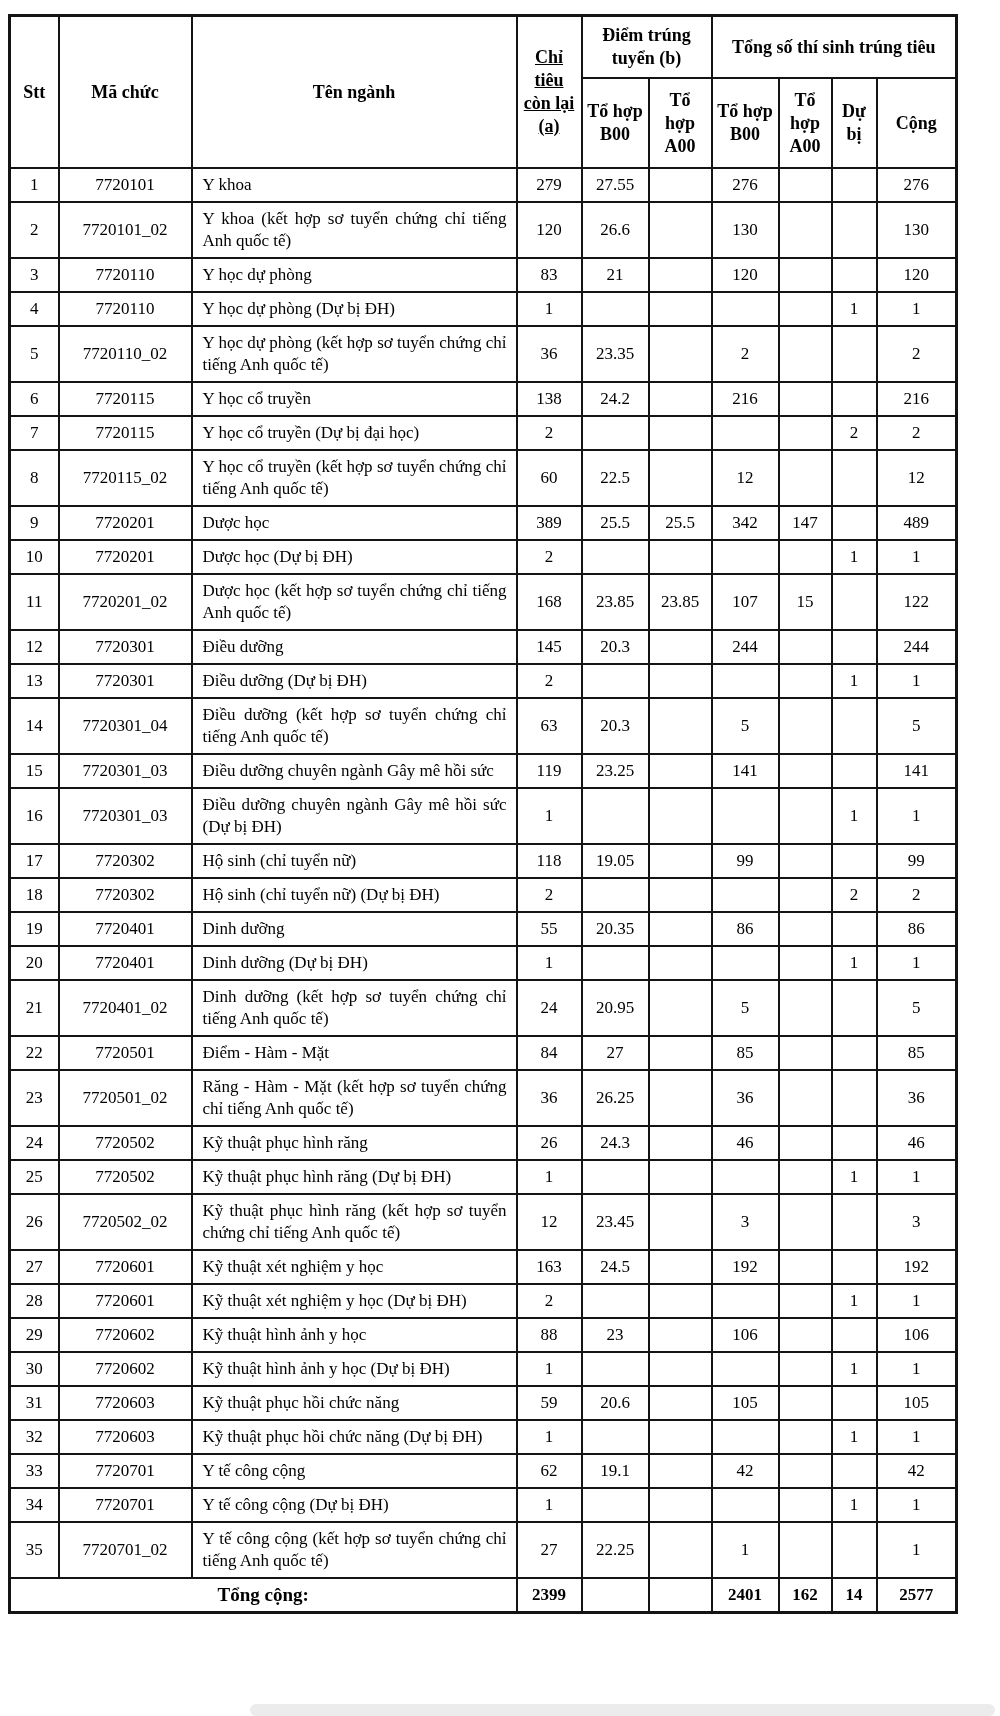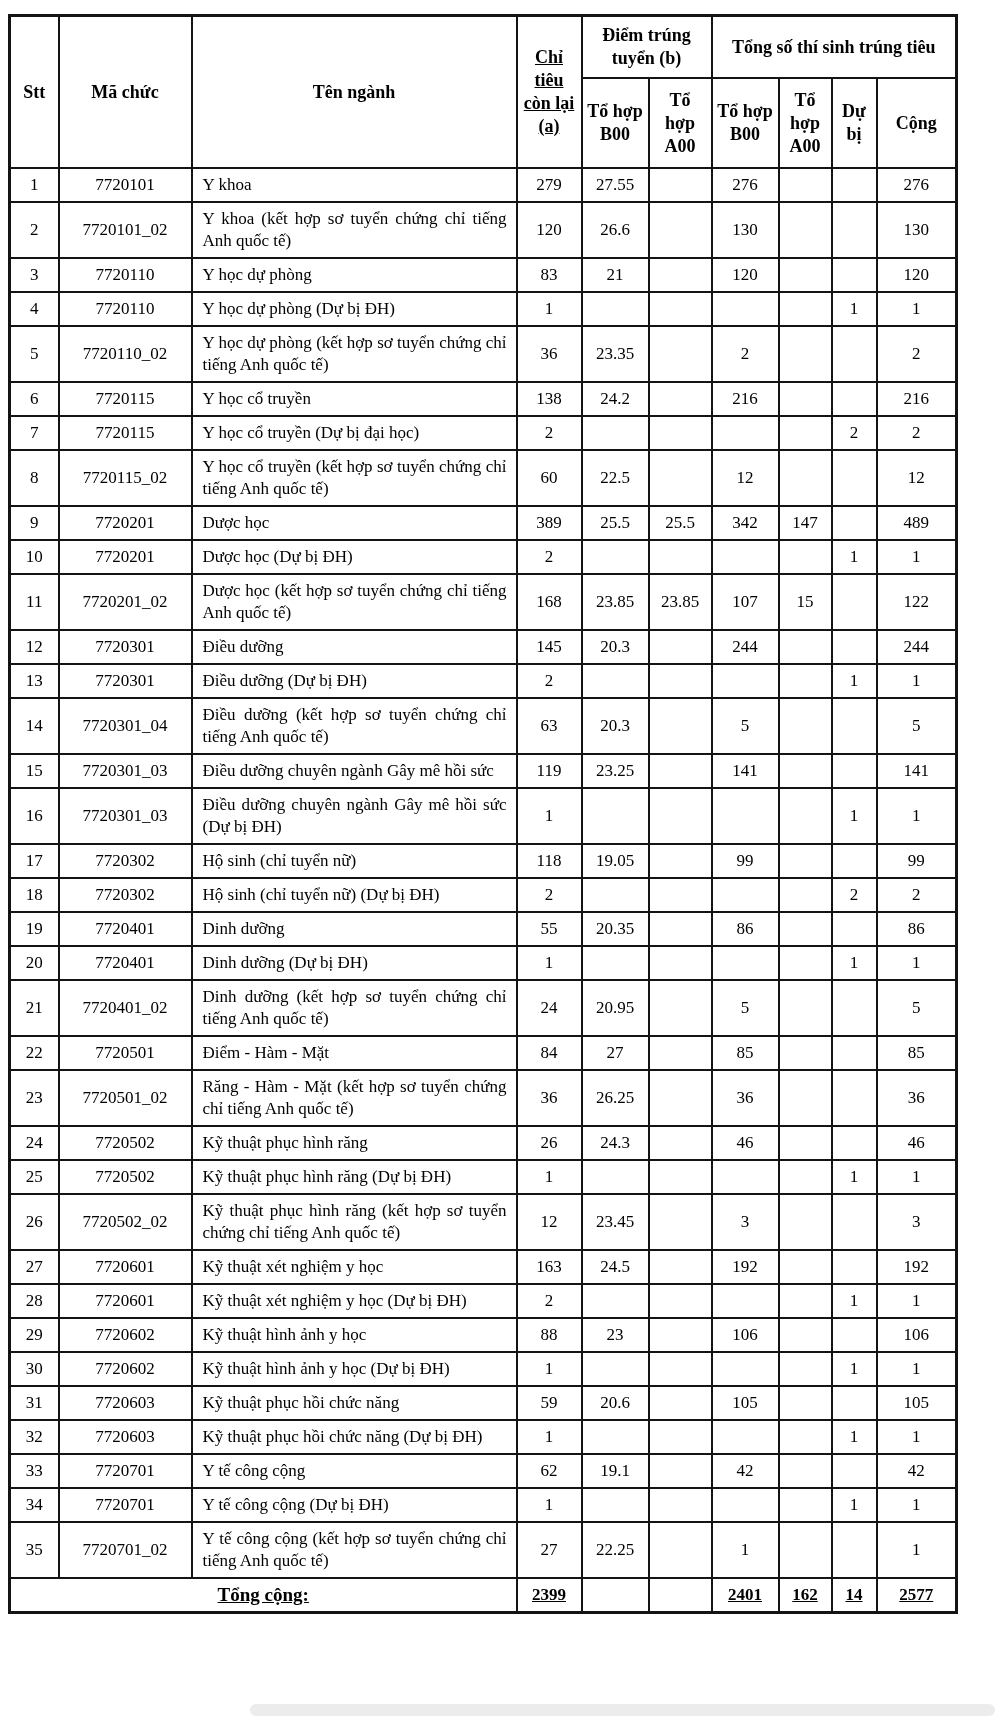--- a/index.html
+++ b/index.html
@@ -49,21 +49,20 @@
     padding: 5px 4px;
   }
   table.admissions td.name {
     text-align: justify;
     padding: 5px 9px 5px 10px;
   }
   tfoot td {
     font-weight: bold;
     font-size: 18px;
     padding: 14px 4px;
-    text-decoration: underline;
   }
   tfoot td.total-label {
     font-size: 19px;
     text-align: center;
   }
   .scan-shadow {
     position: absolute;
     left: 250px;
     top: 1704px;
     width: 745px;

